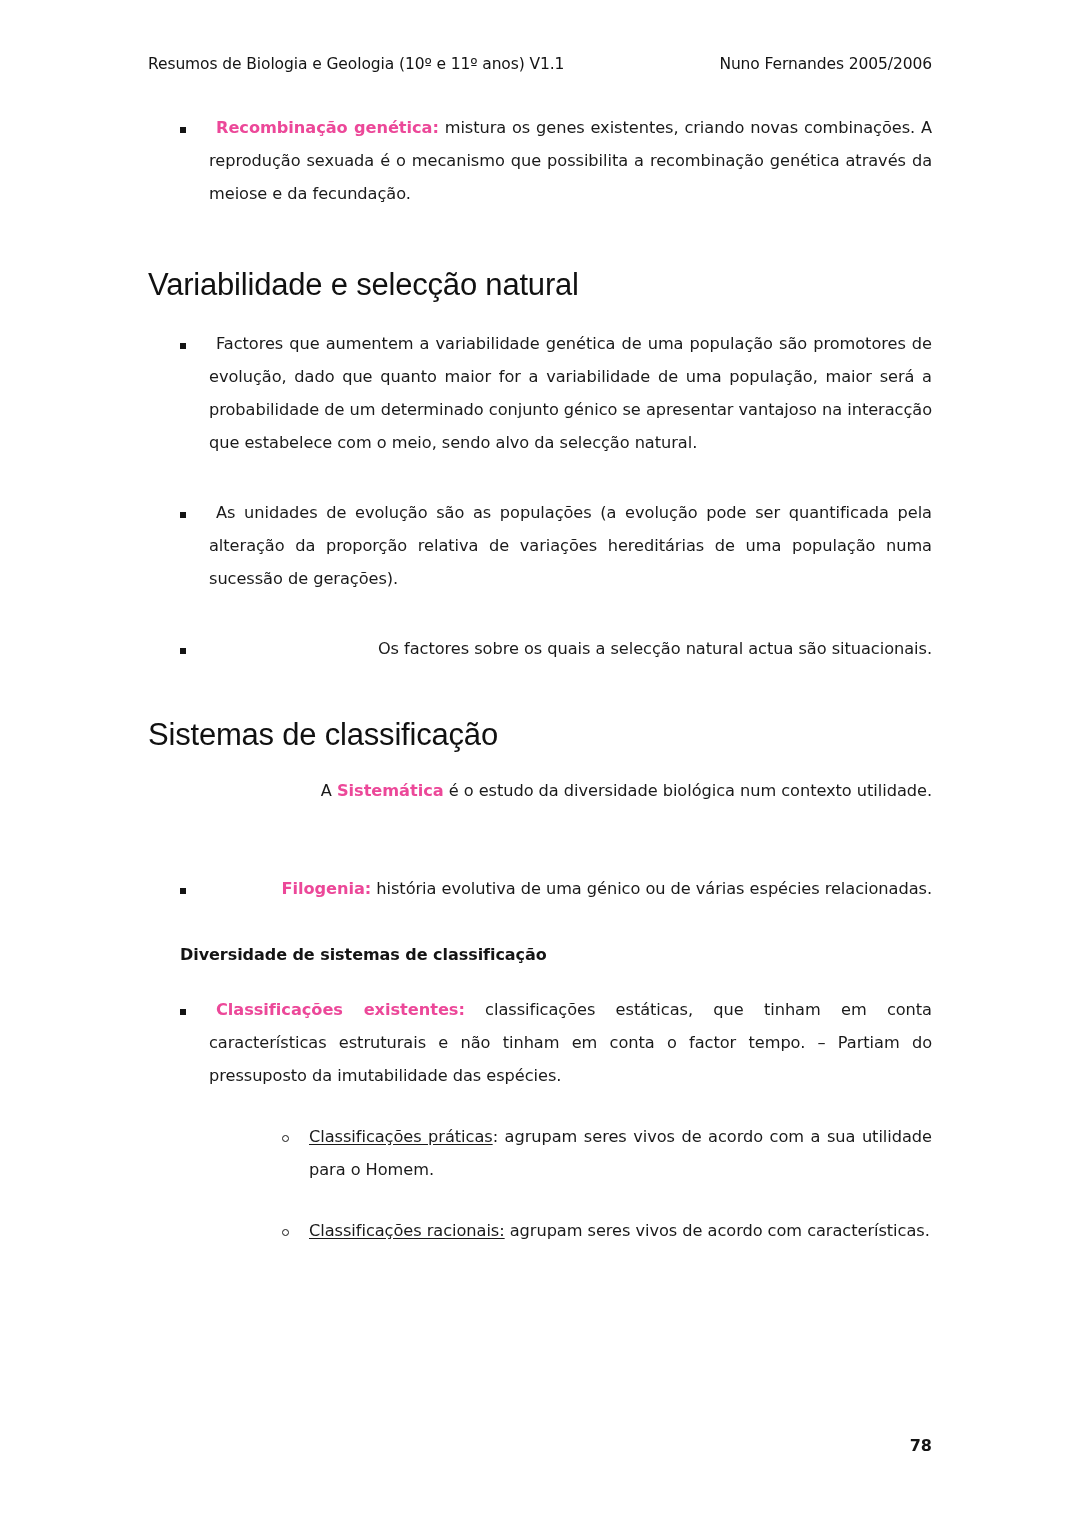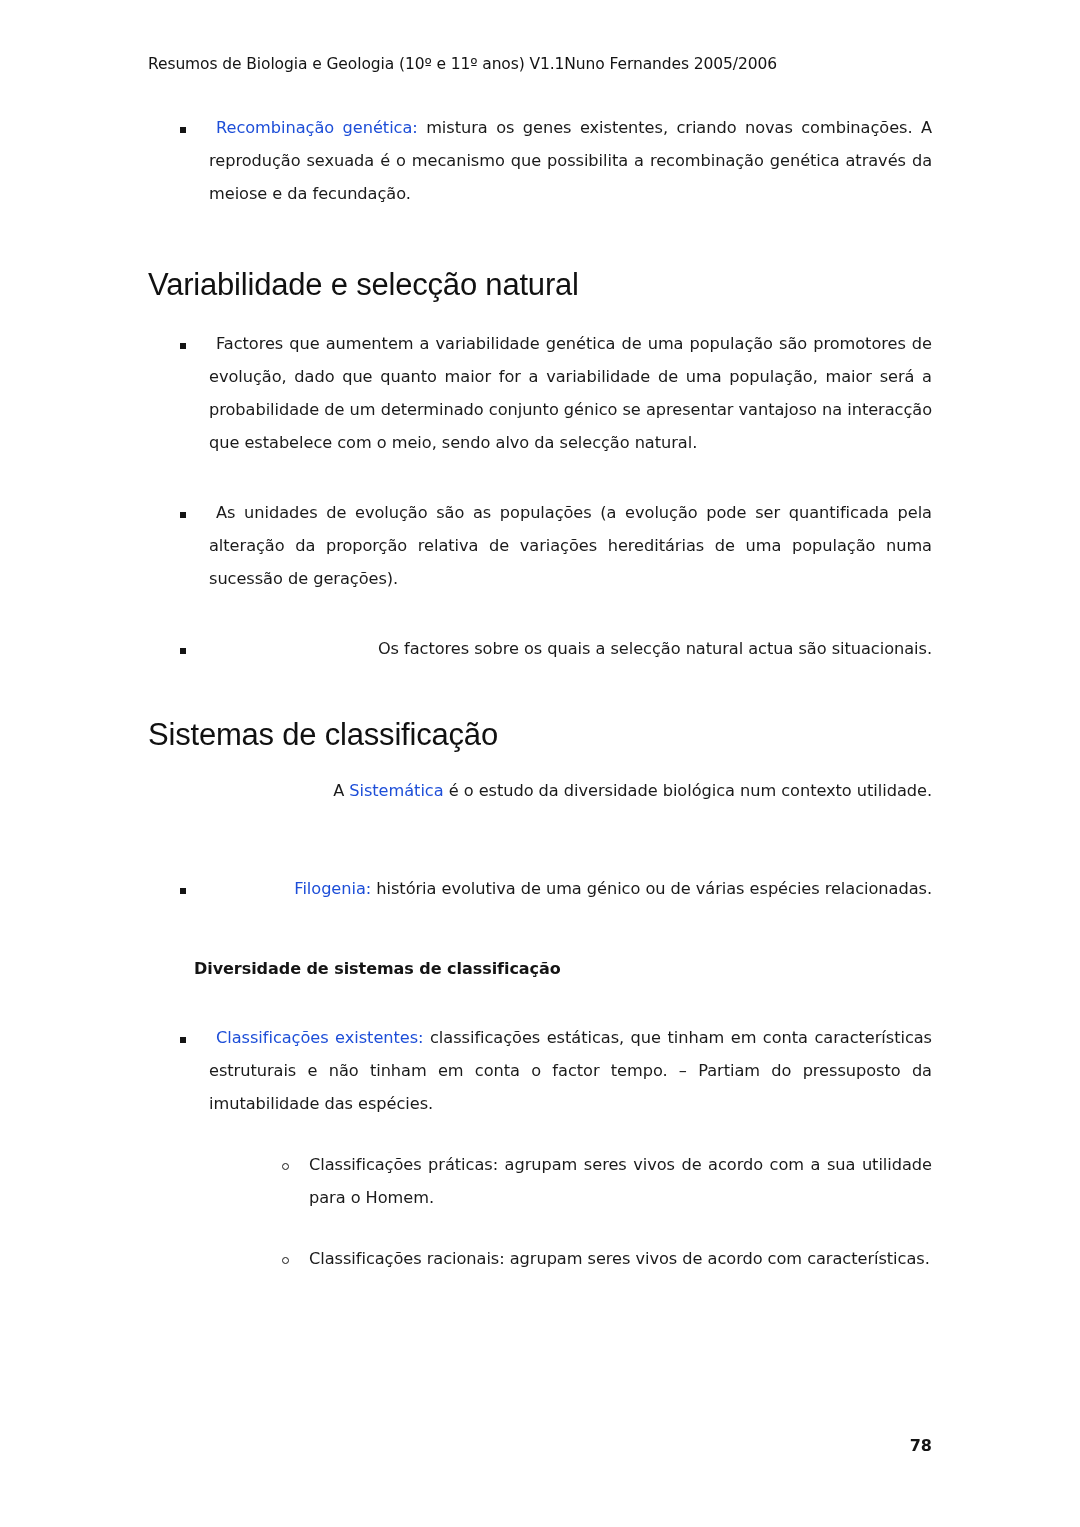--- a/index.html
+++ b/index.html
@@ -21,20 +21,21 @@
     box-sizing: border-box;
   }
 
   
   .page-header {
     position: absolute;
     top: 55px;
     left: 148px;
     width: 784px;
     display: flex;
+    justify-content: space-between;
     align-items: baseline;
     font-size: 15.5px;
     line-height: 1.2;
     color: #141414;
     letter-spacing: -0.1px;
   }
   .page-header .hdr-right {
     text-align: right;
     white-space: nowrap;
   }
@@ -58,21 +59,21 @@
     letter-spacing: -0.2px;
     line-height: 1.15;
   }
   .h-block-1 { margin-top: 56px; margin-bottom: 26px; margin-left: -30px; }
   .h-block-2 { margin-top: 52px; margin-bottom: 22px; margin-left: -30px; }
 
   h3.sub-title {
     font-size: 16px;
     font-weight: bold;
     color: #141414;
-    margin: 16px;
+    margin: 2px;
     padding: 0;
     line-height: 1.2;
     letter-spacing: -0.05px;
   }
 
   
   .para {
     font-size: 16.2px;
     line-height: 2.03;
     color: #1a1a1a;
@@ -119,22 +120,22 @@
     position: absolute;
     left: 0px;
     top: 14px;
     width: 7px;
     height: 7px;
     border: 1.3px solid #1a1a1a;
     border-radius: 50%;
     box-sizing: border-box;
   }
 
-  b, .bold { font-weight: normal; color: #1d4ed8; }
-  .underline { text-underline-offset: 2px; }
+  b, .bold { font-weight: bold; color: #ec4899; }
+  .underline { text-decoration: underline; text-underline-offset: 2px; }
 
   
   .gap-lg { height: 37px; }
   .gap-md { height: 28px; }
 
   
   .page-number {
     position: absolute;
     left: 0;
     right: 148px;

